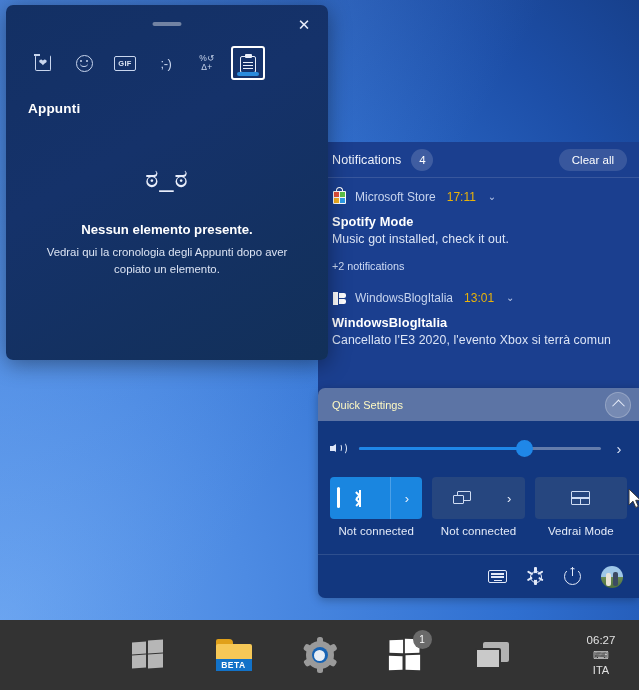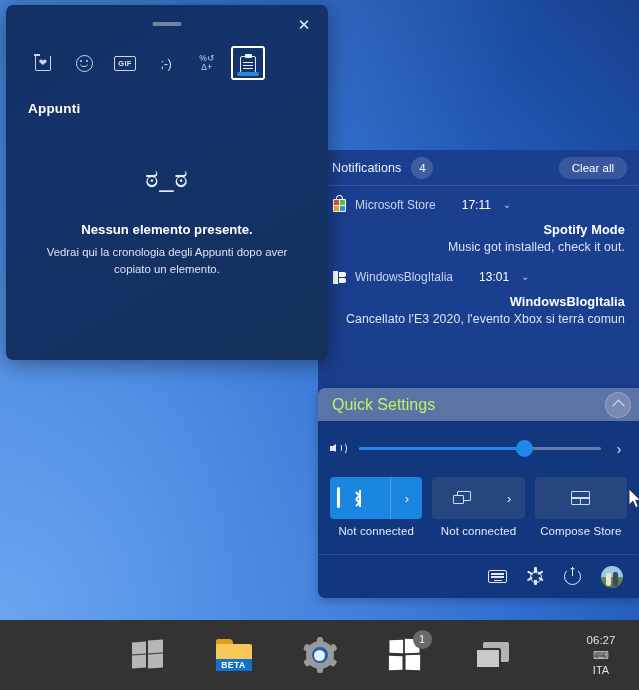--- a/index.html
+++ b/index.html
@@ -21,21 +21,21 @@
     content:""; position:absolute; inset:0;
     background:linear-gradient(120deg, rgba(110,165,240,.45) 0%, rgba(40,100,195,0) 55%);
   }
 
   
   #action-center {
     position:absolute; left:318px; top:138px; width:321px; height:460px;
     z-index:5;
   }
   .notif-panel{
-    position:absolute; left:0; top:12px; width:321px; height:272px;
+    position:absolute; left:0; top:4px; width:321px; height:272px;
     background:#1b3f8f;
     border-radius:6px 0 0 6px;
     overflow:hidden;
   }
   .notif-header{
     height:35px; display:flex; align-items:center; padding:0 12px 0 14px;
     position:relative;
   }
   .notif-header .title{ font-size:12.5px; color:#eef2fb; letter-spacing:.1px; }
   .notif-count{
@@ -44,25 +44,25 @@
     display:flex; align-items:center; justify-content:center;
   }
   .clear-all{
     margin-left:auto; background:rgba(255,255,255,.13);
     border:none; color:#fff; font-size:11.5px;
     padding:5px 13px; border-radius:14px; cursor:pointer;
     font-family:inherit;
   }
   .notif-divider{ height:1px; background:rgba(255,255,255,.13); margin:0; }
 
-  .notif-item{ padding:9px 14px 4px 14px; position:relative;text-align:right; }
+  .notif-item{ padding:9px 14px 4px 14px; position:relative; }
   .notif-meta{ display:flex; align-items:center; gap:8px; height:20px; }
   .notif-appicon{ width:15px; height:16px; flex:0 0 auto; position:relative; }
   .notif-appname{ font-size:12px; color:#c7d4ee; }
-  .notif-time{ font-size:12px; color:#ffffff; margin-left:18px; }
+  .notif-time{ font-size:12px; color:#eab308; margin-left:3px; }
   .notif-chevron{ margin-left:4px; color:#b9c8e8; font-size:10px; line-height:1; }
   .notif-title{ font-size:12.8px; color:#ffffff; font-weight:bold; margin-top:7px; letter-spacing:.1px;}
   .notif-body{ font-size:12.3px; color:#dbe4f6; margin-top:3px; letter-spacing:.1px;}
   .notif-more{ font-size:10.8px; color:#cfdcf5; padding:10px 14px 7px 14px; }
 
   
   .bag{ position:absolute; left:1px; top:2px; width:13px; height:13px; background:#ffffff; border-radius:1px;}
   .bag i{ position:absolute; width:5px; height:5px; }
   .bag .q1{ left:1px; top:1px; background:#e8513c;}
   .bag .q2{ left:7px; top:1px; background:#5ec24a;}
@@ -80,21 +80,21 @@
   
   .qs-panel{
     position:absolute; left:0; top:250px; width:321px; height:210px;
     background:#12377f; border-radius:7px 0 0 7px; overflow:hidden;
     box-shadow:0 2px 10px rgba(0,0,0,.28);
   }
   .qs-header{
     height:33px; background:#5c74a5; display:flex; align-items:center;
     padding:0 8px 0 14px;
   }
-  .qs-header .title{ font-size:16px; color:#bef264; }
+  .qs-header .title{ font-size:11px; color:#fef9c3; }
   .qs-collapse{
     margin-left:auto; width:26px; height:26px; border-radius:50%;
     background:rgba(255,255,255,.16); border:1px solid rgba(255,255,255,.22);
     display:flex; align-items:center; justify-content:center; cursor:pointer;
   }
   .chev-up{ width:9px; height:9px; border-left:1.6px solid #e9eefb; border-top:1.6px solid #e9eefb; transform:rotate(45deg) translate(1px,1px); }
 
   .qs-body{ padding:10px 12px 0 12px; }
   .vol-row{ display:flex; align-items:center; height:34px; gap:10px; }
   .spk{ width:19px; height:16px; position:relative; flex:0 0 auto; }
@@ -299,20 +299,21 @@
             </span>
         </span>
         <span class="notif-appname">Microsoft Store</span>
         <span class="notif-time">17:11</span>
         <span class="notif-chevron">⌄</span>
       </div>
       <div class="notif-title">Spotify Mode</div>
       <div class="notif-body">Music got installed, check it out.</div>
     </div>
 
+    <div class="notif-more">+2 notifications</div>
 
     <div class="notif-item">
       <div class="notif-meta">
         <span class="notif-appicon">
           <span class="wflag">
               <span class="a"></span>
               <span class="b"></span>
               <span class="c"></span>
             </span>
         </span>
@@ -385,21 +386,21 @@
         <div class="tile-wrap">
           <div class="tile noexpand">
             <span class="main">
               <span class="compose">
                   <span class="outer"></span>
                   <span class="hl"></span>
                   <span class="vl"></span>
                 </span>
             </span>
           </div>
-          <div class="tile-label">Compose Store</div>
+          <div class="tile-label">Vedrai Mode</div>
         </div>
       </div>
     </div>
 
     <div class="qs-footer">
       <span class="fbtn">
           <span class="kbd"></span>
         </span>
       <span class="fbtn">
         <span class="gear">

